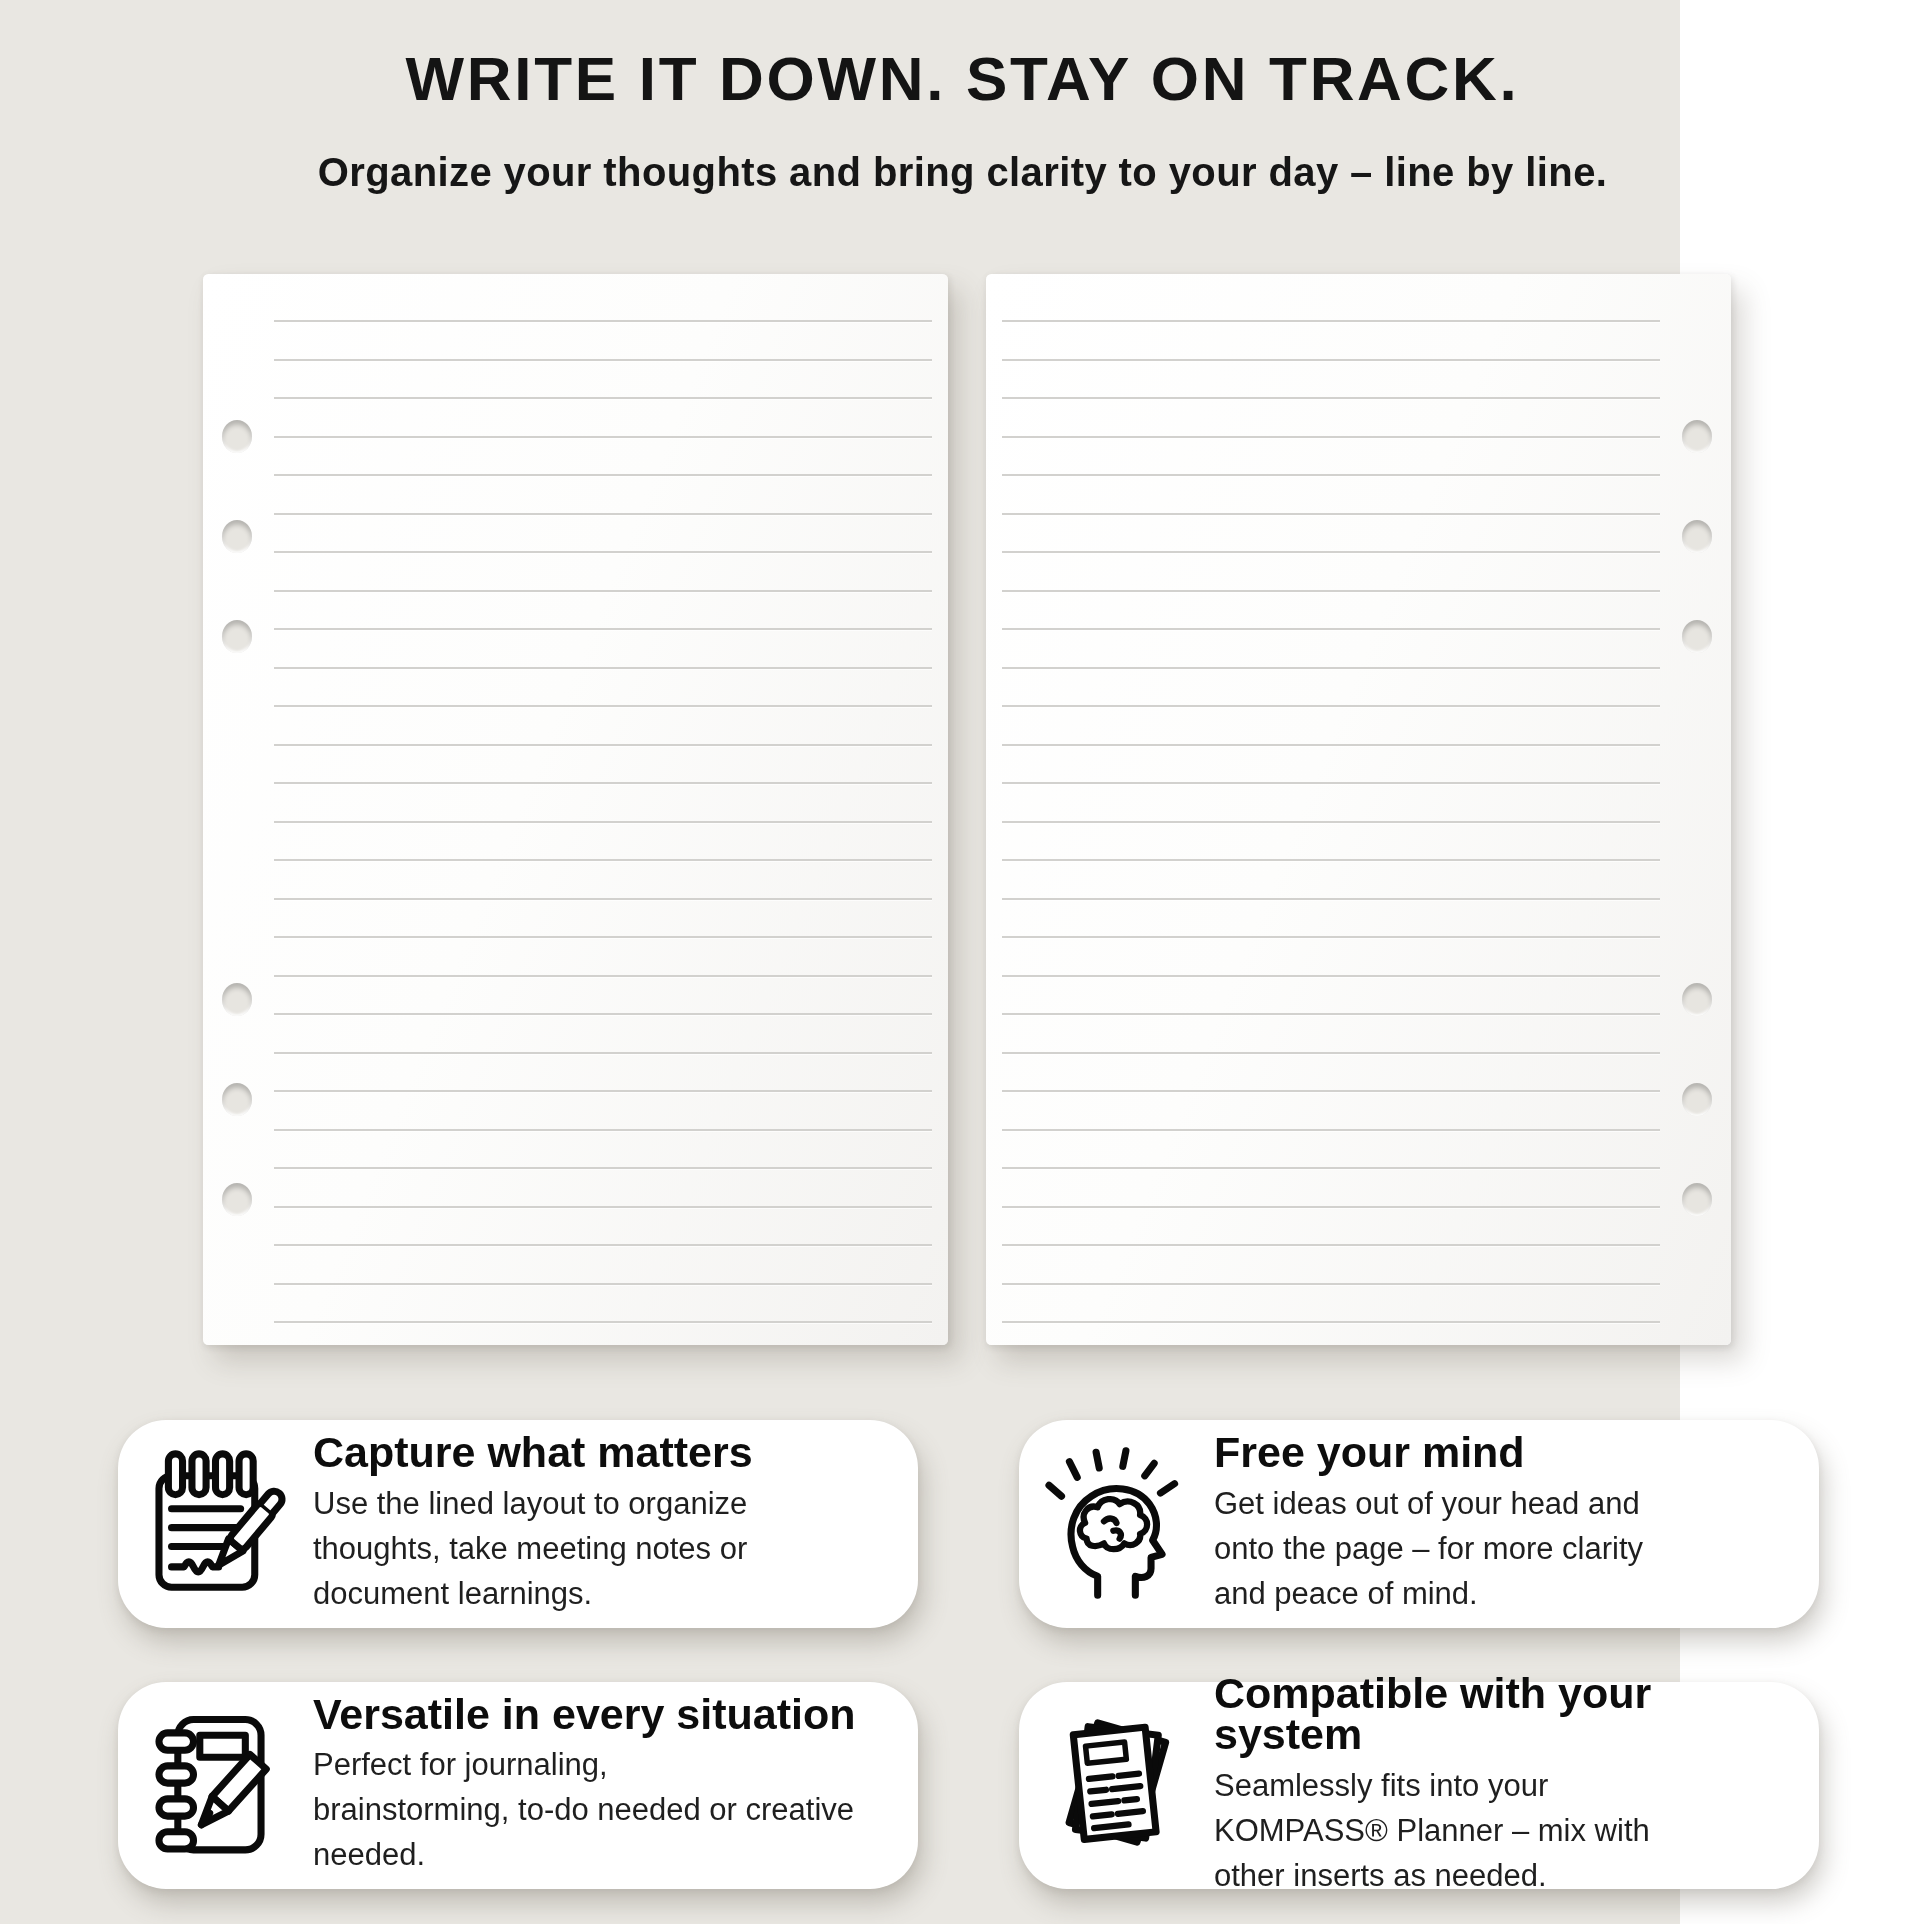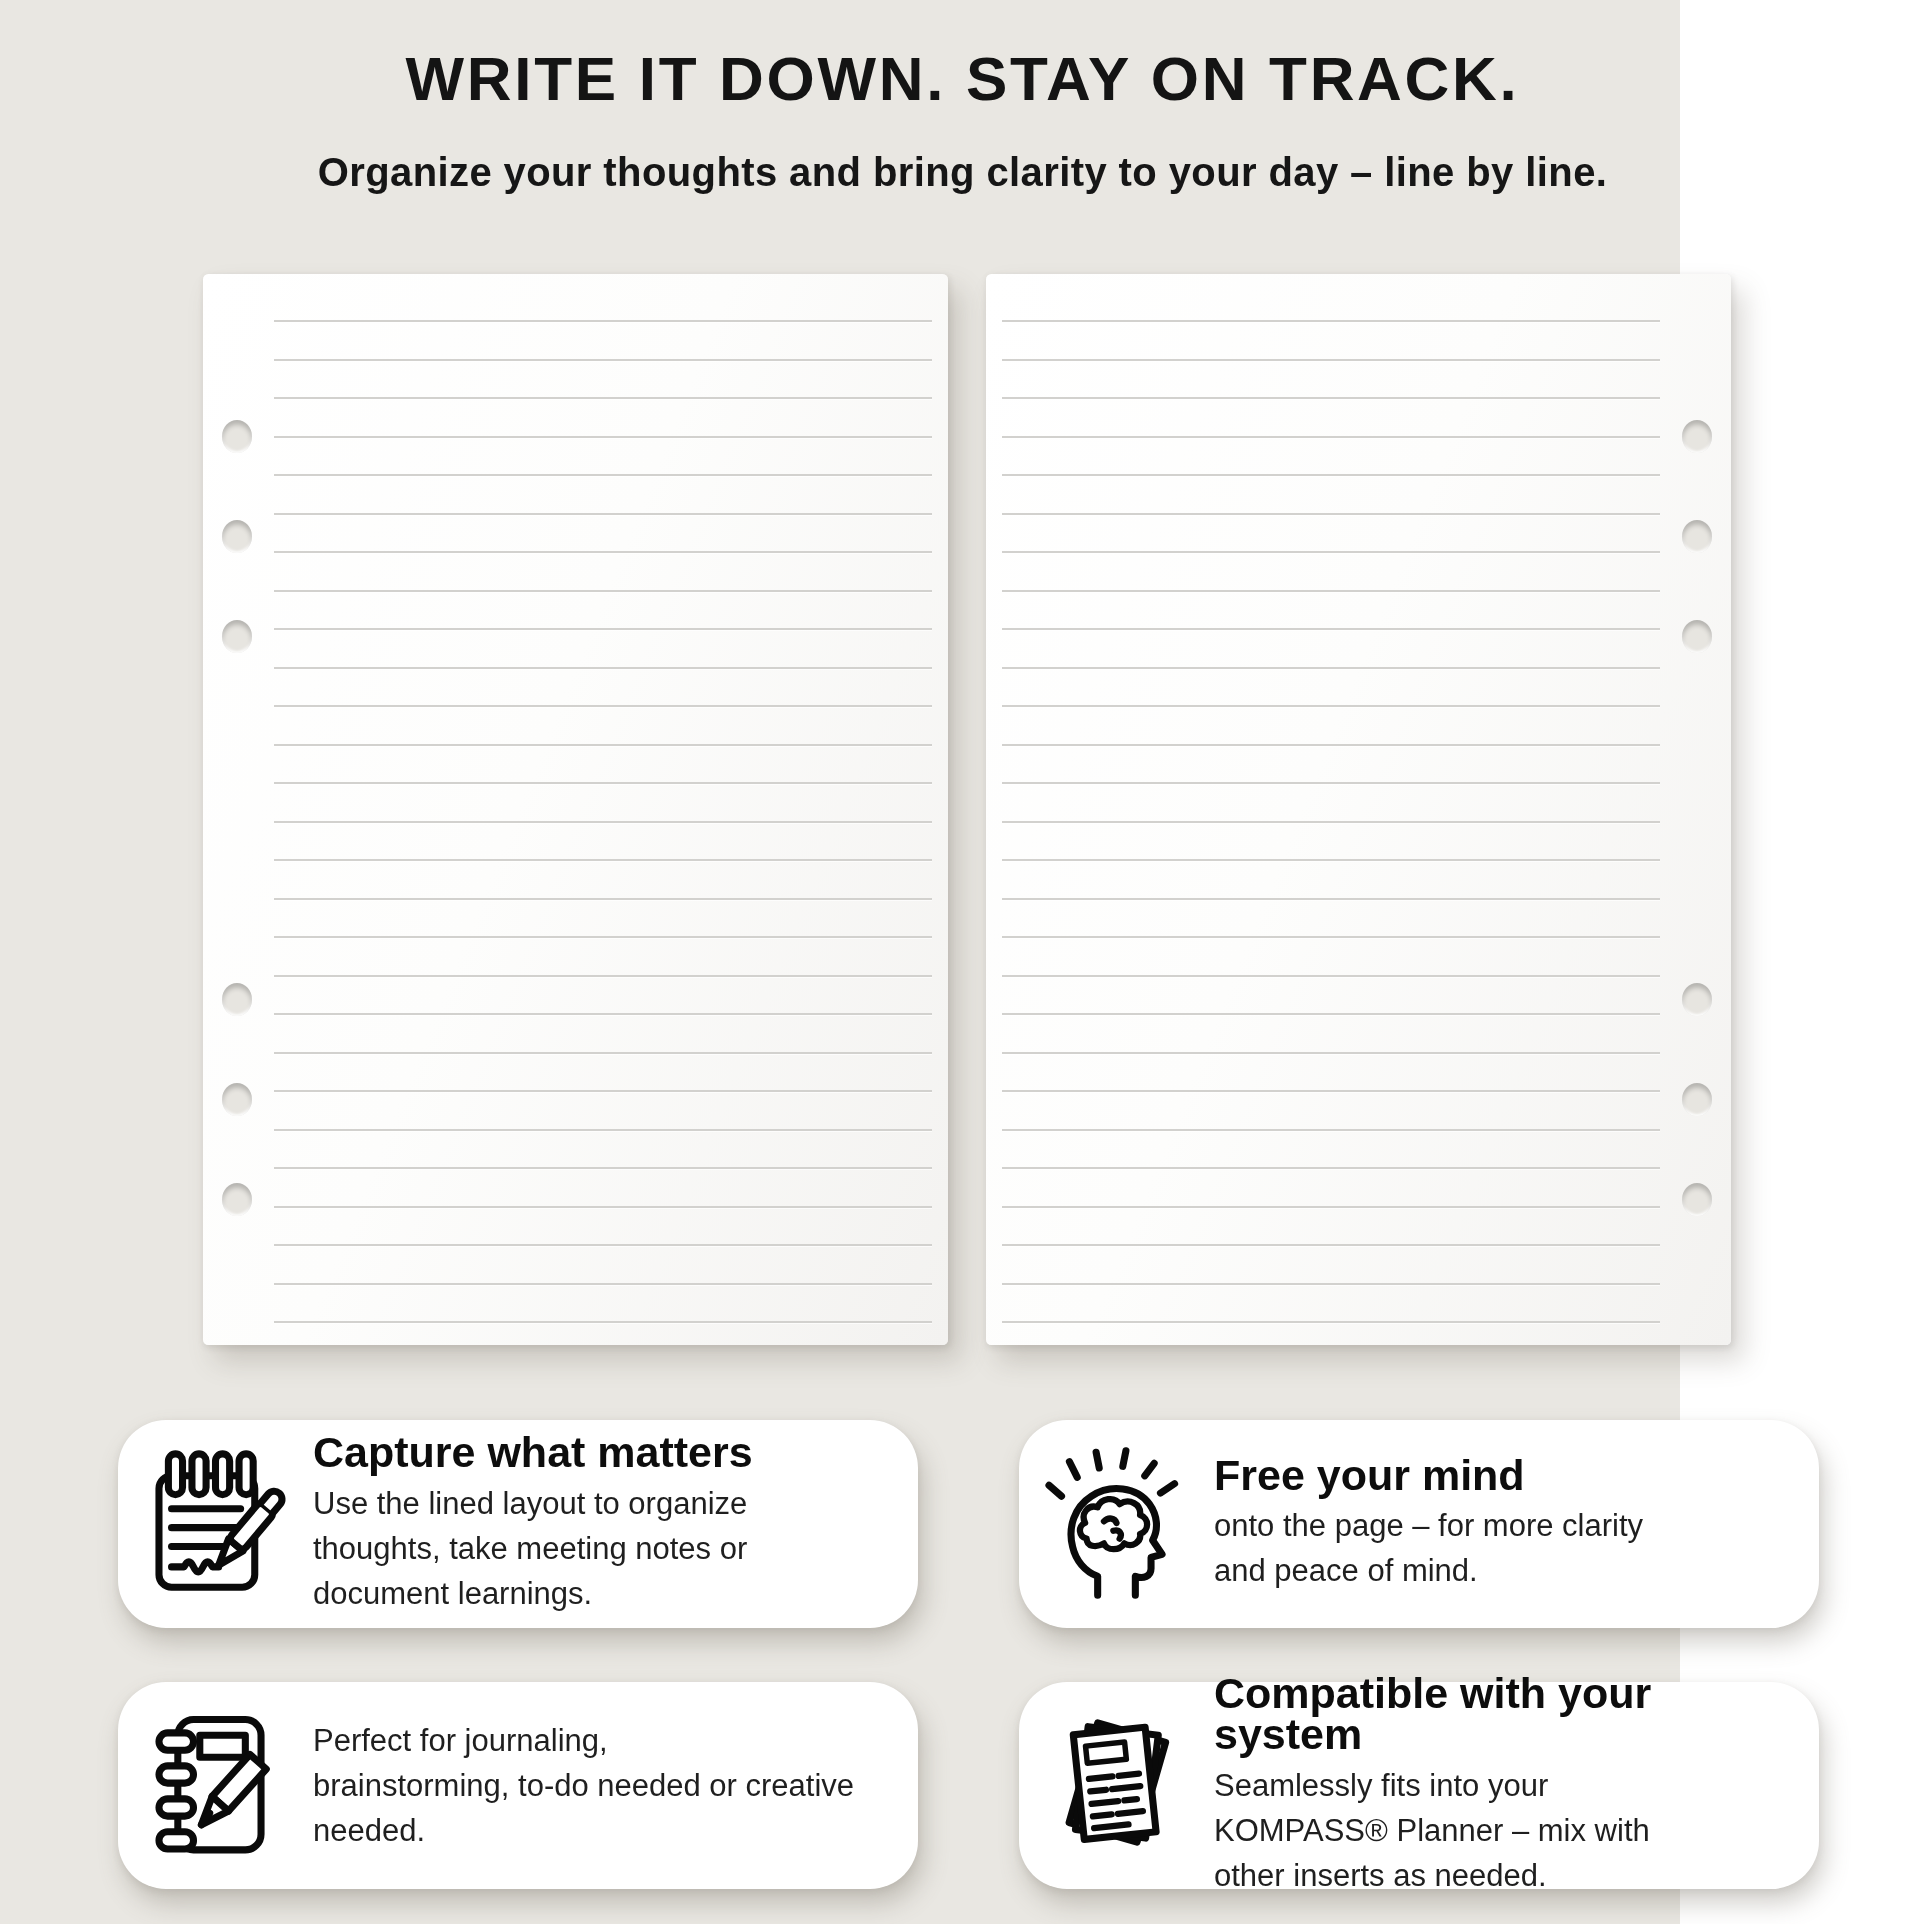--- a/index.html
+++ b/index.html
@@ -161,20 +161,21 @@
           <g stroke-width="8">
             <path d="M62,118 C52,116 50,102 60,98 C54,86 64,74 76,78 C80,66 98,64 104,74 C116,66 132,74 130,88 C142,92 142,108 130,112 C132,122 120,130 110,124 C104,134 88,134 84,124 C74,130 62,128 62,118 Z"></path>
             <path d="M84,96 C90,90 98,92 100,98"></path>
             <path d="M96,108 C104,106 108,112 104,118"></path>
           </g>
         </g>
       </svg>
     </div>
     <div class="card-text">
       <div class="card-title">Free your mind</div>
+      <div class="card-line">Get ideas out of your head and</div>
       <div class="card-line">onto the page – for more clarity</div>
       <div class="card-line">and peace of mind.</div>
     </div>
   </div>
 
   <div class="card card-r2 card-c1">
     <div class="card-icon">
       <svg width="157" height="171" viewBox="0 0 200 200">
         <g class="ico">
           <rect x="52" y="16" width="106" height="166" rx="20" fill="#fff"></rect>
@@ -185,20 +186,21 @@
           <rect x="80" y="36" width="58" height="28" fill="#fff"></rect>
           <g transform="rotate(42 82 150)">
             <rect x="68" y="42" width="28" height="72" fill="#fff"></rect>
             <path d="M82,150 L68,114 L96,114 Z" fill="#fff"></path>
             <line x1="82" y1="150" x2="80" y2="132"></line>
           </g>
         </g>
       </svg>
     </div>
     <div class="card-text">
+      <div class="card-title">Versatile in every situation</div>
       <div class="card-line">Perfect for journaling,</div>
       <div class="card-line">brainstorming, to-do needed or creative</div>
       <div class="card-line">needed.</div>
     </div>
   </div>
 
   <div class="card card-r2 card-c2">
     <div class="card-icon">
       <svg width="157" height="171" viewBox="0 0 200 200">
         <g class="ico">

